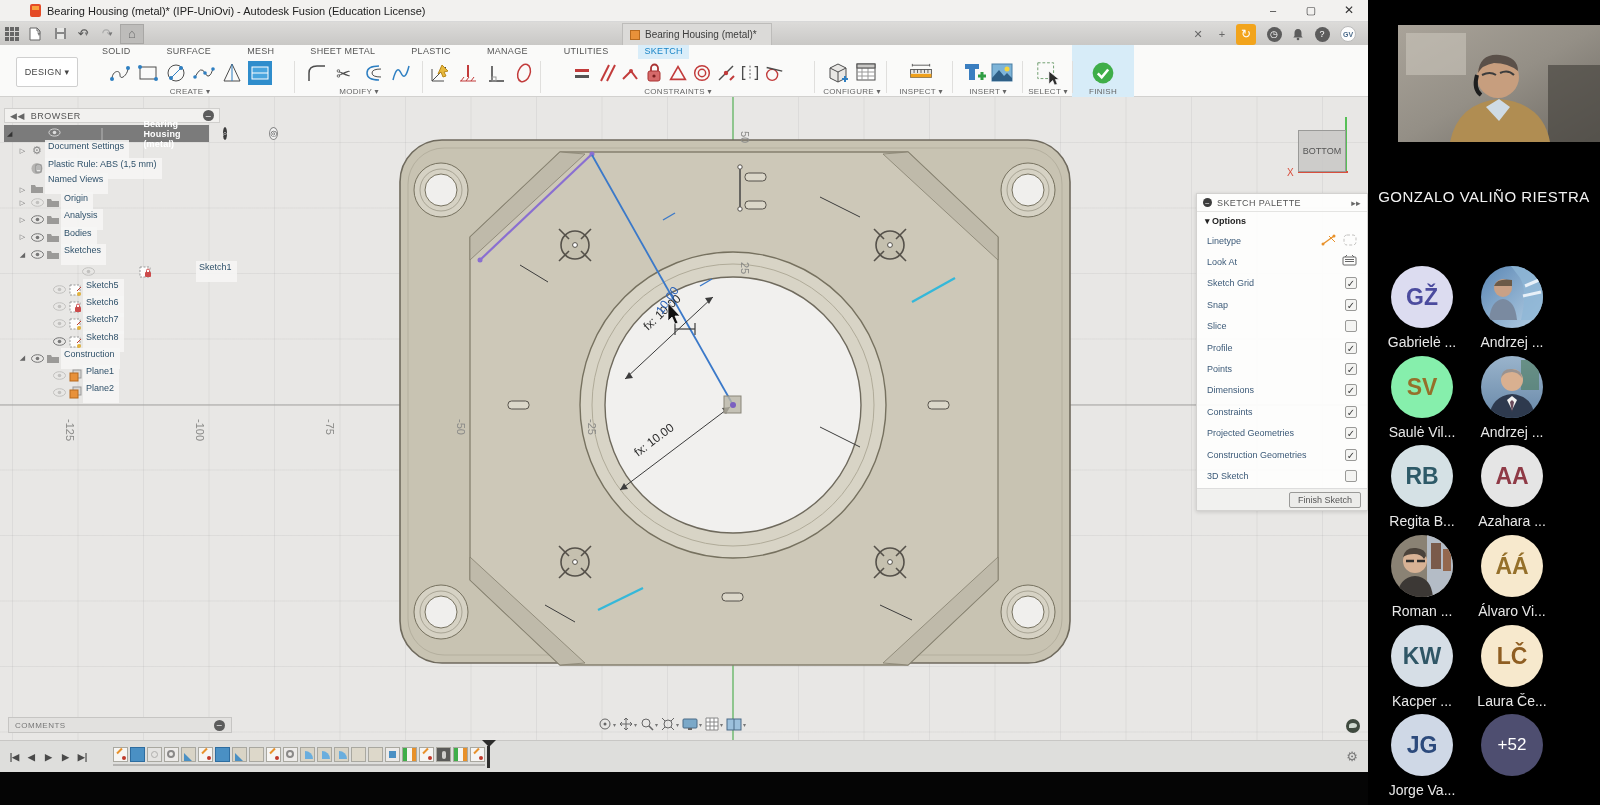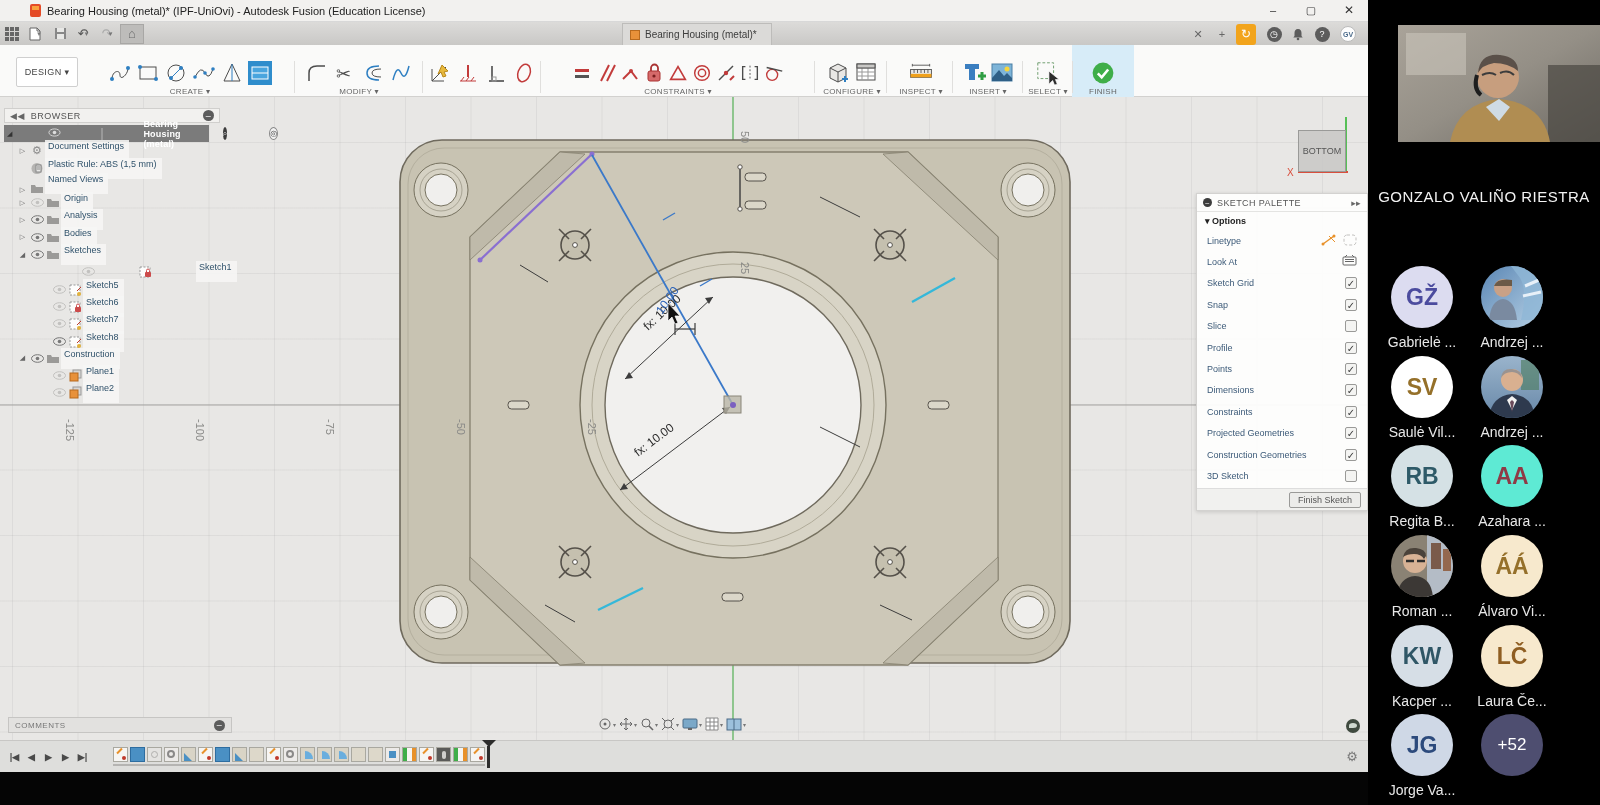--- a/index.html
+++ b/index.html
@@ -171,20 +171,30 @@
     <span class="cornico" style="left:1312px">
         <span class="darkcirc">?</span>
       </span>
     <span class="cornico" style="left:1338px">
         <span id="gv-avatar">GV</span>
       </span>
 
     <div id="ribbon">
       <div id="design-btn"><span>DESIGN</span>&nbsp;▾</div>
       <div id="finish-block"></div>
+      <div id="ribbon-tabs">
+          <span class="rtab">SOLID</span>
+          <span class="rtab">SURFACE</span>
+          <span class="rtab">MESH</span>
+          <span class="rtab">SHEET METAL</span>
+          <span class="rtab">PLASTIC</span>
+          <span class="rtab">MANAGE</span>
+          <span class="rtab">UTILITIES</span>
+          <span class="rtab active">SKETCH</span>
+        </div>
       <div id="ribbon-groups">
           <div class="rgroup" style="left: 92px; width: 196px;">
             <div class="icons">
               <span class="ricon">
                 <svg width="24" height="24" viewBox="0 0 24 24">
                   <path d="M4 18 C4 10 12 8 12 14 C12 20 20 14 20 7" fill="none" stroke="#4c4c4c"></path>
                   <circle cx="4" cy="18" r="2" fill="#2e7fc2"></circle>
                   <circle cx="20" cy="7" r="2" fill="#2e7fc2"></circle>
                 </svg>
               </span>
@@ -1103,21 +1113,21 @@
               <path d="M36 8 Q48 20 40 54 L62 54 L62 0 L30 0 Z" fill="#8fb6d6" opacity=".8"></path>
               <circle cx="22" cy="22" r="9" fill="#c9a186"></circle>
               <path d="M13 20 q3 -8 18 -6 l0 6 z" fill="#6b5a48"></path>
               <path d="M8 54 Q10 34 22 33 Q34 34 36 54 Z" fill="#7a8aa0"></path>
               <path d="M44 20 L58 14 M42 30 L60 26" stroke="#e8f0f8" stroke-width="3"></path>
             </svg>
           </div>
           <div class="pname">Andrzej ...</div>
         </div>
         <div class="ptile" style="left: 9px; top: 356px;">
-          <div class="pavatar" style="background: #ffffff; color: rgb(149, 112, 42);">
+          <div class="pavatar" style="background: #86efac; color: rgb(149, 112, 42);">
             <span>SV</span>
           </div>
           <div class="pname">Saulė Vil...</div>
         </div>
         <div class="ptile" style="left: 99px; top: 356px;">
           <div class="pavatar">
             <svg width="62" height="62" viewBox="0 0 62 62">
               <defs>
                 <linearGradient id="a2" x1="0" y1="0" x2="0" y2="1">
                   <stop offset="0" stop-color="#9ab4cc"></stop>
@@ -1135,21 +1145,21 @@
           </div>
           <div class="pname">Andrzej ...</div>
         </div>
         <div class="ptile" style="left: 9px; top: 445px;">
           <div class="pavatar" style="background: rgb(213, 225, 229); color: rgb(46, 90, 104);">
             <span>RB</span>
           </div>
           <div class="pname">Regita B...</div>
         </div>
         <div class="ptile" style="left: 99px; top: 445px;">
-          <div class="pavatar" style="background: #5eead4; color: rgb(143, 58, 70);">
+          <div class="pavatar" style="background: #e5e5e5; color: rgb(143, 58, 70);">
             <span>AA</span>
           </div>
           <div class="pname">Azahara ...</div>
         </div>
         <div class="ptile" style="left: 9px; top: 535px;">
           <div class="pavatar">
             <svg width="62" height="62" viewBox="0 0 62 62">
               <rect width="62" height="62" fill="#8a8274"></rect>
               <rect x="36" y="0" width="26" height="62" fill="#b4bcc6"></rect>
               <rect x="40" y="8" width="10" height="26" fill="#7a5a4a"></rect>

